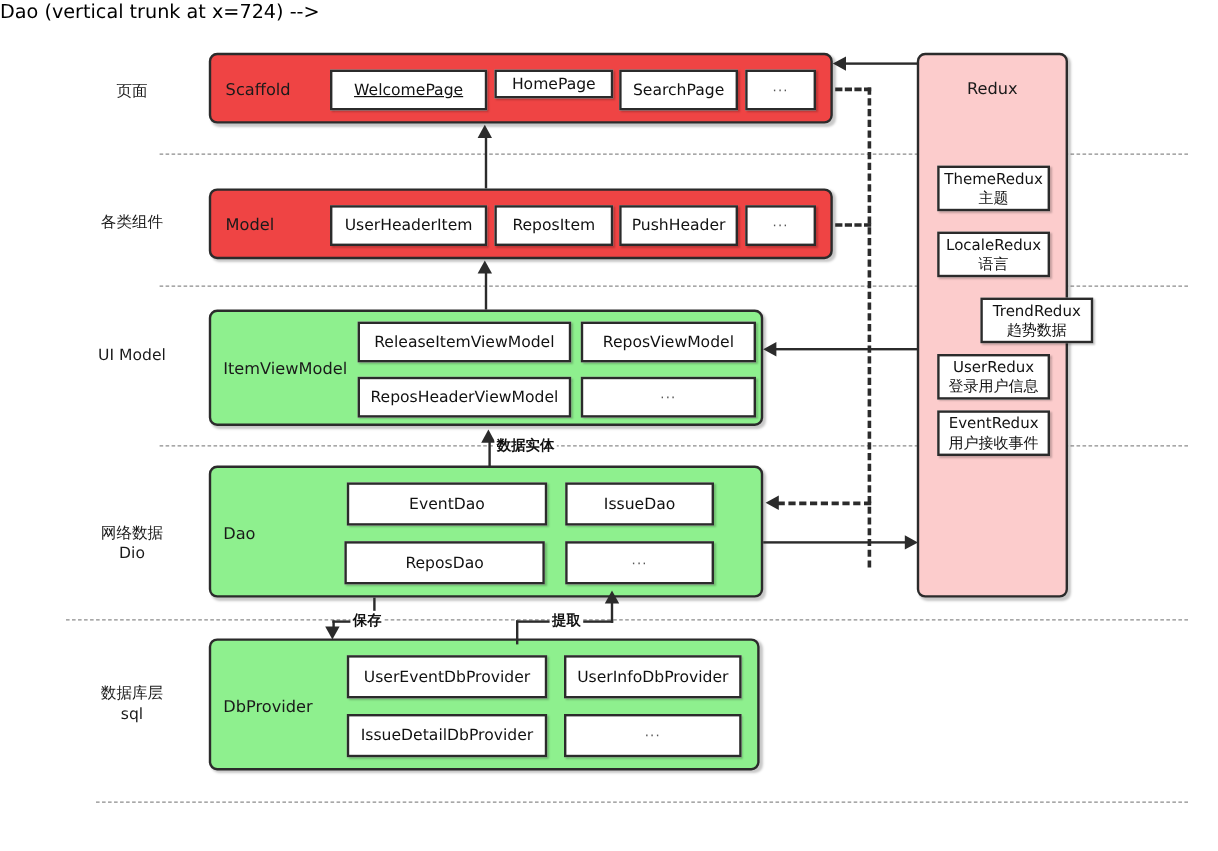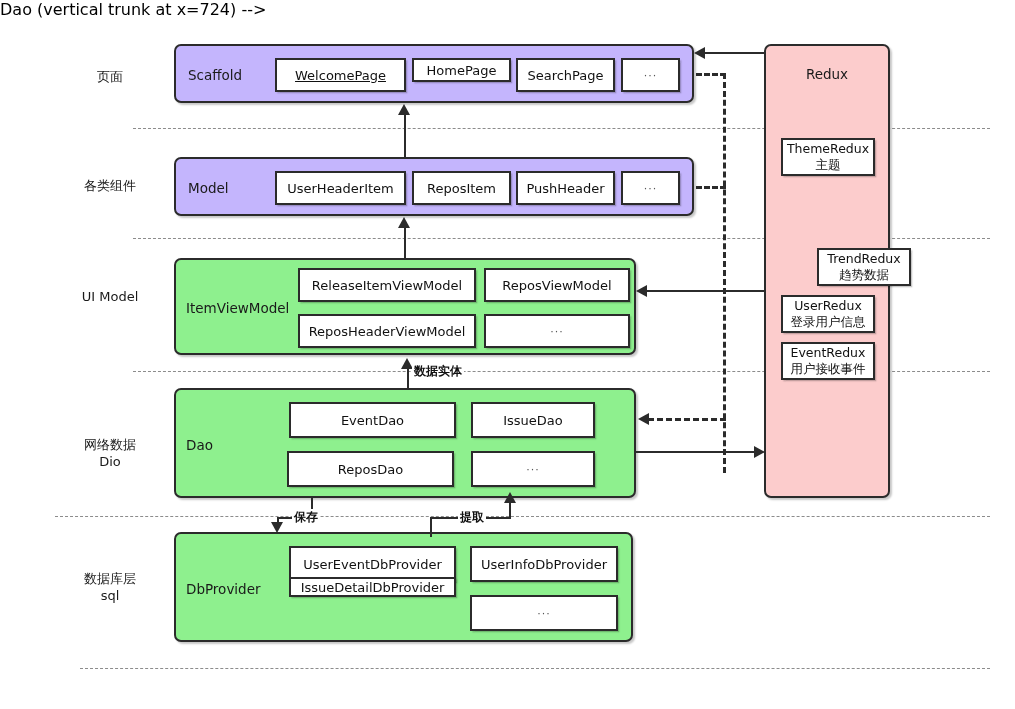--- a/index.html
+++ b/index.html
@@ -22,21 +22,21 @@
   }
 
   
   .group{
     position:absolute;
     box-sizing:border-box;
     border:2px solid #2b2b2b;
     border-radius:7px;
     box-shadow:2px 2px 2px rgba(0,0,0,0.22);
   }
-  .group.orange{background:#c4b5fd;text-align:center;}
+  .group.orange{background:#ef4444;text-align:center;}
   .group.green {background:#8ef08e;}
   .group.pink  {background:#fccccc;}
 
   .group-title{
     position:absolute;
     font-size:13.5px;
     color:#1a1a1a;
     white-space:nowrap;
   }
 
@@ -159,31 +159,35 @@
     <div class="cell" style="left:295px;top:12px;width:124px;height:36px;">IssueDao</div>
     <div class="cell" style="left:111px;top:61px;width:167px;height:36px;">ReposDao</div>
     <div class="cell muted" style="left:295px;top:61px;width:124px;height:36px;">···</div>
   </div>
 
   
   <div class="group green" style="left:174px;top:532px;width:459px;height:110px;">
     <div class="group-title" style="left:10px;top:47px;">DbProvider</div>
     <div class="cell" style="left:113px;top:12px;width:167px;height:36px;">UserEventDbProvider</div>
     <div class="cell" style="left:294px;top:12px;width:148px;height:36px;">UserInfoDbProvider</div>
-    <div class="cell" style="left:113px;top:43px;width:167px;height:20px;">IssueDetailDbProvider</div>
+    <div class="cell" style="left:113px;top:61px;width:167px;height:36px;">IssueDetailDbProvider</div>
     <div class="cell muted" style="left:294px;top:61px;width:148px;height:36px;">···</div>
   </div>
 
   
   <div class="group pink" style="left:764px;top:44px;width:126px;height:454px;">
     <div class="redux-title" style="left:0;top:20px;">Redux</div>
 
     <div class="cell two-line" style="left:15px;top:92px;width:94px;height:38px;">
       <span>ThemeRedux</span>
       <span>主题</span>
+    </div>
+    <div class="cell two-line" style="left:15px;top:147px;width:94px;height:38px;">
+      <span>LocaleRedux</span>
+      <span>语言</span>
     </div>
     <div class="cell two-line" style="left:15px;top:202px;width:94px;height:38px;margin-left:36px;">
       <span>TrendRedux</span>
       <span>趋势数据</span>
     </div>
     <div class="cell two-line" style="left:15px;top:249px;width:94px;height:38px;">
       <span>UserRedux</span>
       <span>登录用户信息</span>
     </div>
     <div class="cell two-line" style="left:15px;top:296px;width:94px;height:38px;">

